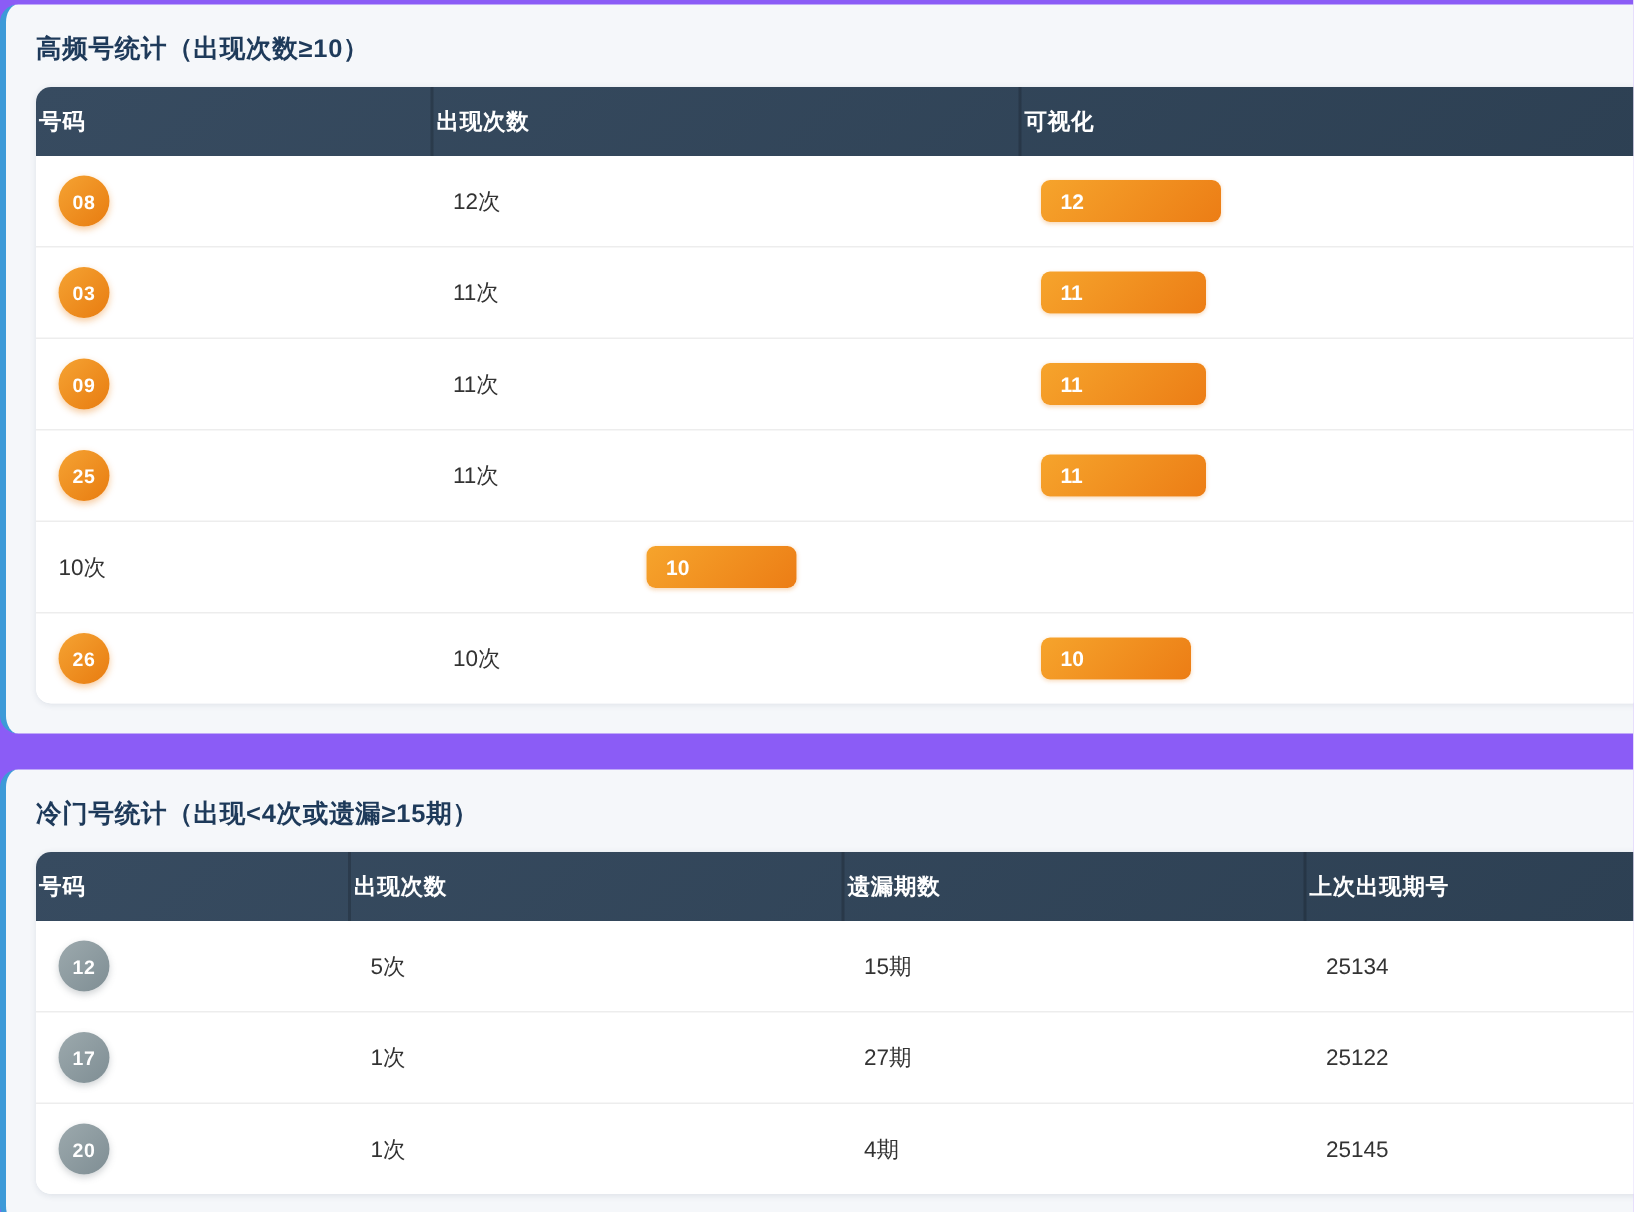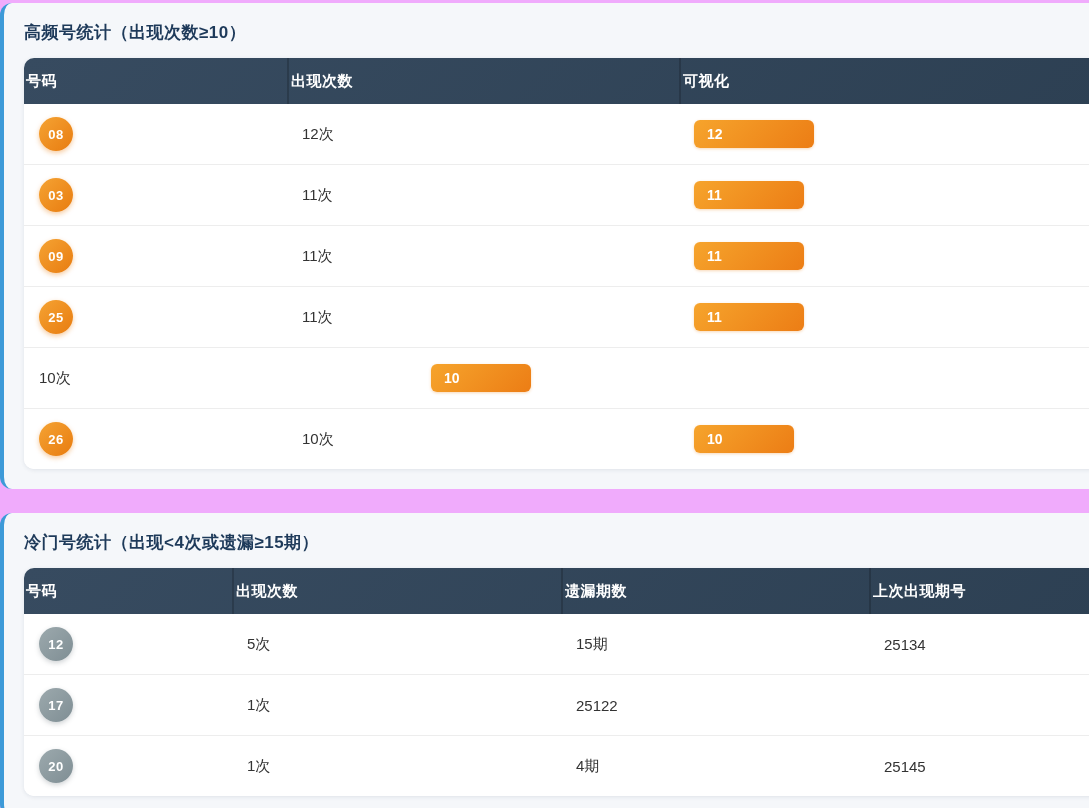--- a/index.html
+++ b/index.html
@@ -5,21 +5,21 @@
   html, body {
     margin: 0;
     padding: 0;
     background: #ffffff;
     font-family: "Liberation Sans", "DejaVu Sans", sans-serif;
   }
   .page {
     width: 1089px;
     height: 808px;
     overflow: hidden;
-    background: #f0abfc;
+    background: #8b5cf6;
     padding-top: 3px;
     box-sizing: border-box;
   }
   .card {
     background: #f5f7fa;
     border-left: 4px solid #3d9ad8;
     border-radius: 12px;
     padding: 18px 20px 20px 20px;
     margin-right: -45px; 
     margin-bottom: 24px;
@@ -196,20 +196,21 @@
             </div>
             <div class="td c2">5次</div>
             <div class="td c3">15期</div>
             <div class="td c4">25134</div>
           </div>
           <div class="tr">
             <div class="td c1">
               <span class="badge gray">17</span>
             </div>
             <div class="td c2">1次</div>
+            <div class="td c3">27期</div>
             <div class="td c4">25122</div>
           </div>
           <div class="tr">
             <div class="td c1">
               <span class="badge gray">20</span>
             </div>
             <div class="td c2">1次</div>
             <div class="td c3">4期</div>
             <div class="td c4">25145</div>
           </div>

